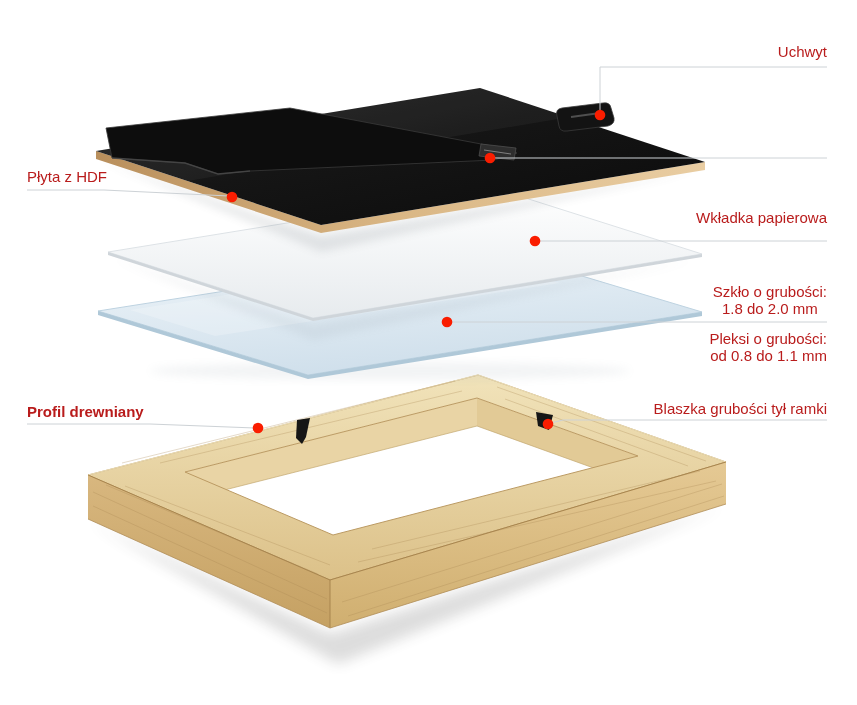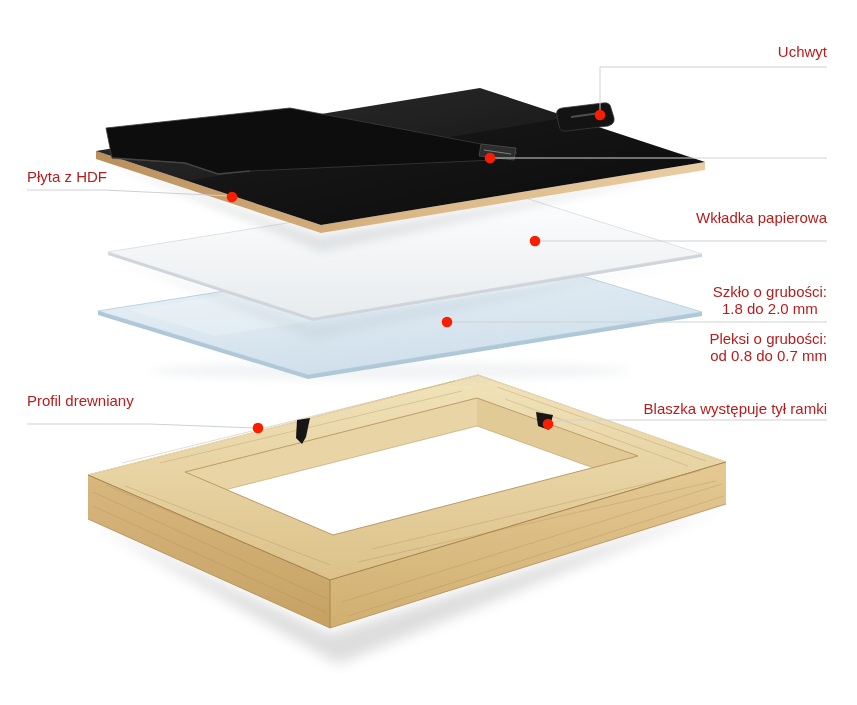--- a/index.html
+++ b/index.html
@@ -19,21 +19,21 @@
     white-space: pre-line;
   }
   .r { right: 30px; text-align: right; }
   .l { left: 27px; text-align: center; }
   .pos-uchwyt   { top: 44px; }
   .pos-podporka { top: 89px; }
   .pos-plyta    { top: 169px; }
   .pos-wkladka  { top: 210px; }
   .pos-szklo    { top: 284px; text-align: center; }
   .pos-pleksi   { top: 331px; }
-  .pos-profil   { top: 393px; }
+  .pos-profil   { top: 404px; font-weight: bold; }
   .pos-blaszka  { top: 401px; }
 </style>
 </head>
 <body>
 
 <div class="stage">
 
   <svg width="857" height="705" viewBox="0 0 857 705" xmlns="http://www.w3.org/2000/svg">
     <defs>
       <linearGradient id="gBoard" x1="0" y1="0" x2="1" y2="1">
@@ -155,17 +155,17 @@
       <circle cx="548" cy="424" r="5.3"></circle>
     </g>
   </svg>
 
   <div class="label r pos-uchwyt">Uchwyt</div>
   <div class="label l pos-plyta">Płyta z HDF</div>
   <div class="label r pos-wkladka">Wkładka papierowa</div>
   <div class="label r pos-szklo">Szkło o grubości:
 1.8 do 2.0 mm</div>
   <div class="label r pos-pleksi">Pleksi o grubości:
-od 0.8 do 0.7 mm</div>
+od 0.8 do 1.1 mm</div>
   <div class="label l pos-profil">Profil drewniany</div>
-  <div class="label r pos-blaszka">Blaszka występuje tył ramki</div>
+  <div class="label r pos-blaszka">Blaszka grubości tył ramki</div>
 
 </div>
 
 </body></html>

